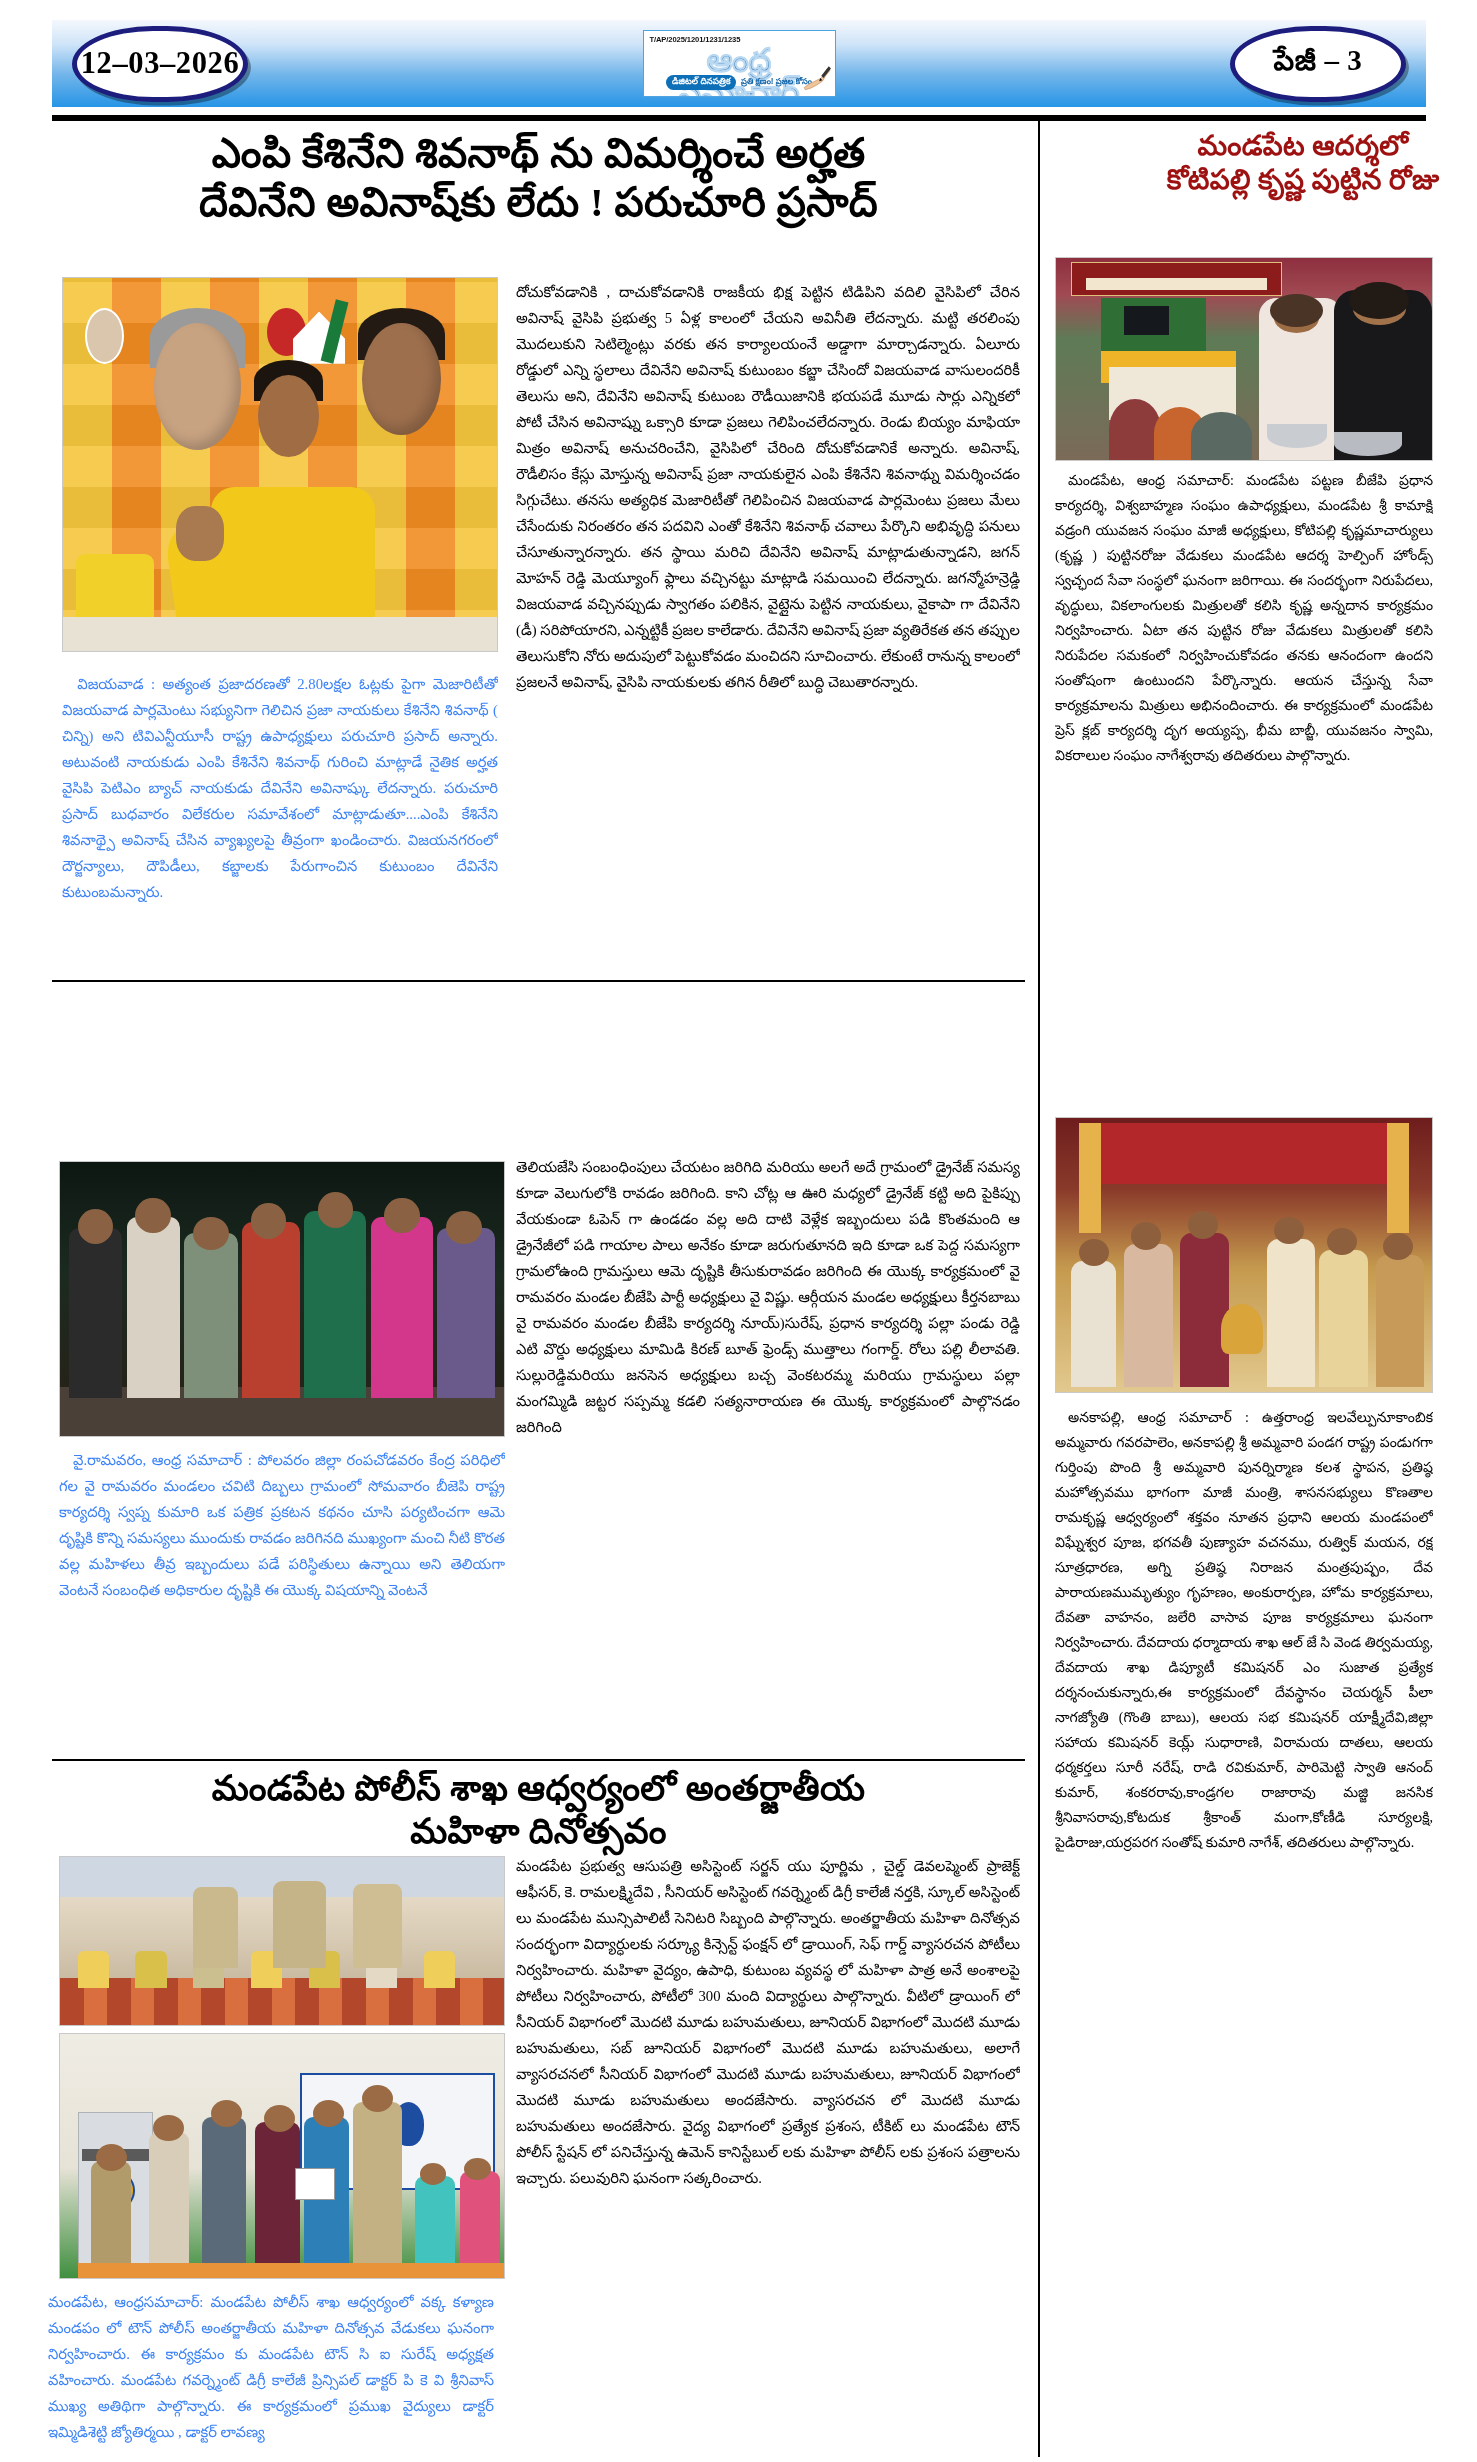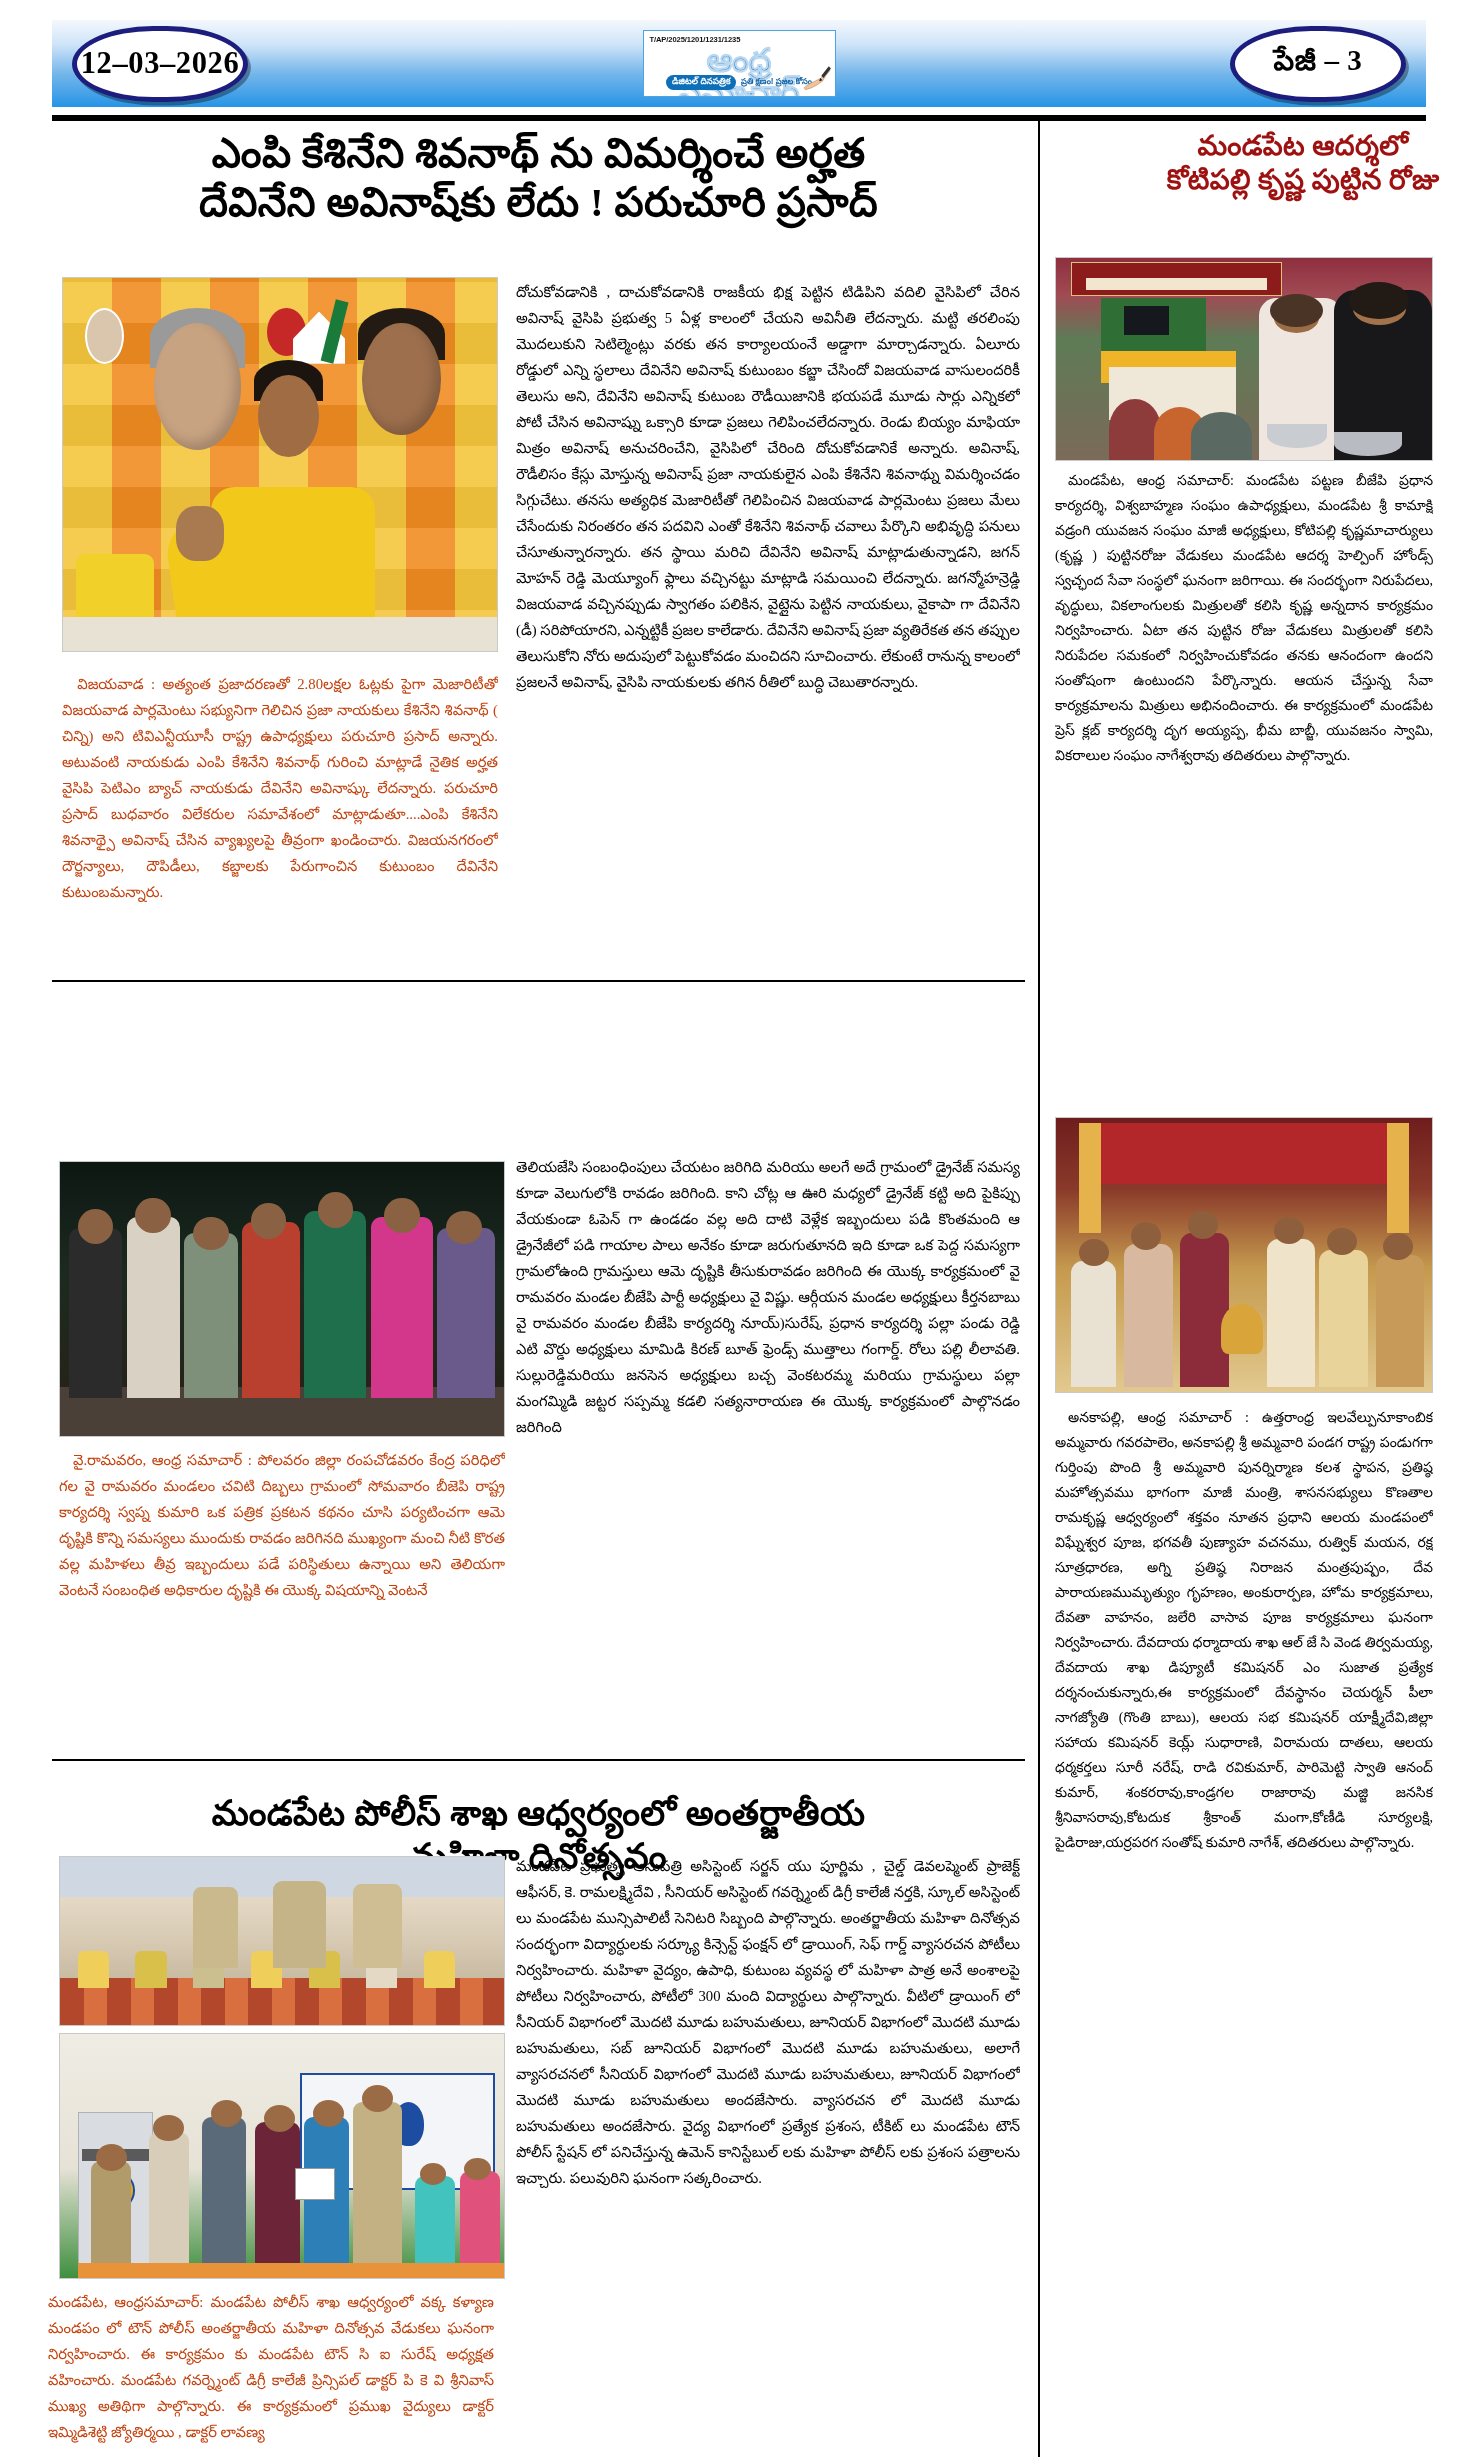--- a/index.html
+++ b/index.html
@@ -85,21 +85,21 @@
   }
   h1.hl.red { color:#9e1111; }
 
   .article-body {
     font-family:"Liberation Serif","DejaVu Serif",serif;
     text-align: justify; text-justify: inter-word;
     color:#000;
   }
   .caption {
     font-family:"Liberation Serif","DejaVu Serif",serif;
-    text-align: justify; color:#c2410c;
+    text-align: justify; color:#3b82f6;
   }
 
   
   .photo { position:relative; overflow:hidden; border:0.6px solid #c9c9c9; background:#ddd; }
   .photo .sky { position:absolute; inset:0; }
 
   
   .p-tdp .sky {
     background:
       repeating-linear-gradient(90deg,#f5c63c 0 49px,#f08c22 49px 98px),
@@ -276,21 +276,21 @@
 
   <div class="article-body" style="position:absolute; left:516px; top:1154px; width:504px; height:592px;
        font-size:14.7px; line-height:26px; overflow:hidden;">తెలియజేసి సంబంధింపులు చేయటం జరిగిది మరియు అలగే అదే గ్రామంలో డ్రైనేజ్ సమస్య కూడా వెలుగులోకి రావడం జరిగింది. కాని చోట్ల ఆ ఊరి మధ్యలో డ్రైనేజ్ కట్టి అది పైకిప్పు వేయకుండా ఓపెన్ గా ఉండడం వల్ల అది దాటి వెళ్లేక ఇబ్బందులు పడి కొంతమంది ఆ డ్రైనేజీలో పడి గాయాల పాలు అనేకం కూడా జరుగుతూనది ఇది కూడా ఒక పెద్ద సమస్యగా గ్రామలోఉంది గ్రామస్తులు ఆమె దృష్టికి తీసుకురావడం జరిగింది ఈ యొక్క కార్యక్రమంలో వై రామవరం మండల బీజేపి పార్టీ అధ్యక్షులు వై విష్ణు. ఆర్గీయన మండల అధ్యక్షులు కీర్తనబాబు వై రామవరం మండల బీజేపి కార్యదర్శి నూయ్)సురేష్, ప్రధాన కార్యదర్శి పల్లా పండు రెడ్డి ఎటి వొర్డు అధ్యక్షులు మామిడి కిరణ్ బూత్ ఫ్రెండ్స్ ముత్తాలు గంగార్డ్. రోలు పల్లి లీలావతి. సుల్లురెడ్డిమరియు జనసెన అధ్యక్షులు బచ్చ వెంకటరమ్మ మరియు గ్రామస్థులు పల్లా మంగమ్మిడి జట్టర సప్పమ్మ కడలి సత్యనారాయణ ఈ యొక్క కార్యక్రమంలో పాల్గొనడం జరిగింది</div>
 
   <div class="caption" style="position:absolute; left:59px; top:1447px; width:446px; height:305px;
        font-size:14.7px; line-height:26px; overflow:hidden; text-indent:14px;">వై.రామవరం, ఆంధ్ర సమాచార్ : పోలవరం జిల్లా రంపచోడవరం కేంద్ర పరిధిలో గల వై రామవరం మండలం చవిటి దిబ్బలు గ్రామంలో సోమవారం బీజెపి రాష్ట్ర కార్యదర్శి స్వప్న కుమారి ఒక పత్రిక ప్రకటన కథనం చూసి పర్యటించగా ఆమె దృష్టికి కొన్ని సమస్యలు ముందుకు రావడం జరిగినది ముఖ్యంగా మంచి నీటి కొరత వల్ల మహిళలు తీవ్ర ఇబ్బందులు పడే పరిస్థితులు ఉన్నాయి అని తెలియగా వెంటనే సంబంధిత అధికారుల దృష్టికి ఈ యొక్క విషయాన్ని వెంటనే</div>
 
   <div class="hr-thin" style="left:52px; top:1759px; width:973px;"></div>
 
   <div class="col-main" style="top:1765px;">
-    <h1 class="hl" style="font-size:35px; line-height:43px; padding:2.3px 5.9px 0;margin-top:25px;">మండపేట పోలీస్ శాఖ ఆధ్వర్యంలో అంతర్జాతీయ</h1>
+    <h1 class="hl" style="font-size:35px; line-height:43px; padding:2.3px 5.9px 0;">మండపేట పోలీస్ శాఖ ఆధ్వర్యంలో అంతర్జాతీయ</h1>
     <h1 class="hl" style="font-size:35px; line-height:43px; padding:0 5.9px 4.7px;">మహిళా దినోత్సవం</h1>
   </div>
 
   <div class="photo p-hall" style="position:absolute; left:59px; top:1856px; width:446px; height:170px;">
     <div class="sky"></div>
     <div class="stage"></div>
     <div class="carpet"></div>
     <div class="chair" style="left:4%;"></div>
     <div class="chair" style="left:17%; background:#d8c04b;"></div>
     <div class="chair" style="left:30%; background:#cbbe8f;"></div>

